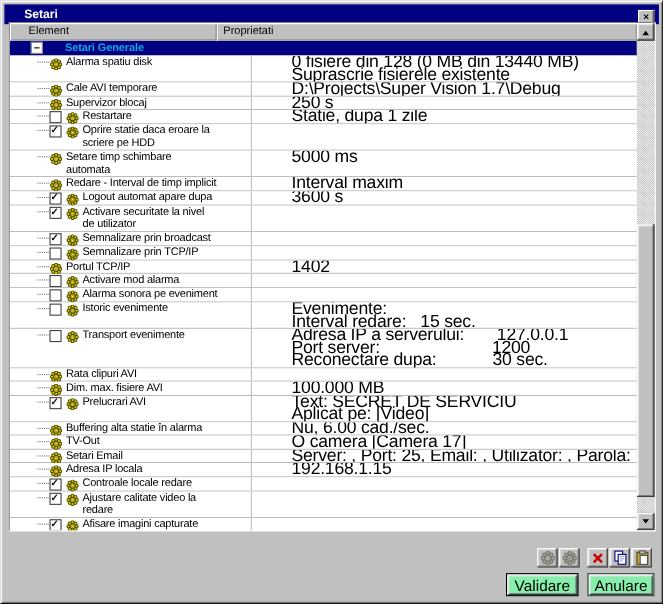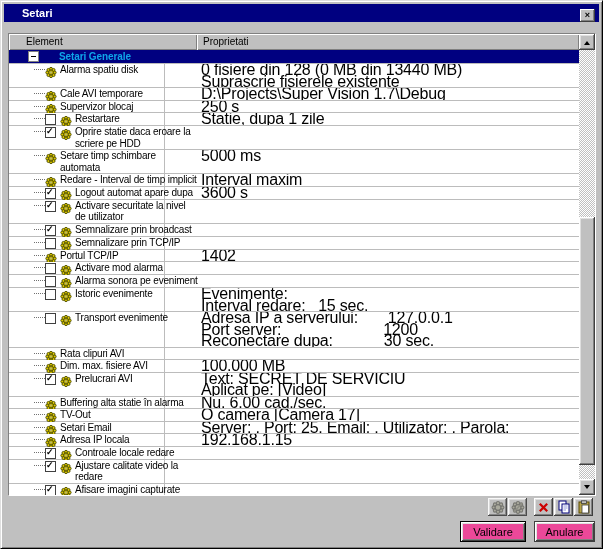--- a/index.html
+++ b/index.html
@@ -10,37 +10,37 @@
     box-shadow:inset 1px 1px 0 #fff, inset -1px -1px 0 #808080;
     overflow:hidden;
   }
   .titlebar{position:absolute;left:3px;top:3px;right:3px;height:18px;background:#000080;
     display:flex;align-items:center;}
   .title{color:#fff;font-weight:bold;font-size:11px;padding-left:18px;letter-spacing:0;}
   .close{position:absolute;right:4px;top:5px;width:15px;height:13px;background:#c0c0c0;
     box-shadow:inset -1px -1px 0 #404040, inset 1px 1px 0 #fff, inset -2px -2px 0 #808080;
     font-size:9px;font-weight:bold;display:flex;align-items:center;justify-content:center;line-height:1;}
   
-  .list{position:absolute;left:7px;top:32px;width:588px;height:463px;background:#fff;
+  .list{position:absolute;left:7px;top:19px;width:588px;height:463px;background:#fff;
     border:1px solid;border-color:#808080 #fff #fff #808080;box-sizing:border-box;padding-left:24px;}
   .header{position:absolute;left:0;top:0;right:16px;height:16px;display:flex;background:#c0c0c0;}
   .hcell{box-sizing:border-box;height:16px;font-size:10px;line-height:15px;background:#c0c0c0;
     box-shadow:inset 1px 1px 0 #fff, inset -1px -1px 0 #808080;padding-left:6px;}
   .hcell.el{width:188px;padding-left:17px;}
   .hcell.pr{flex:1;}
   .rows{position:absolute;left:0;top:16px;right:16px;bottom:0;background:#fff;overflow:hidden;}
   .vline{position:absolute;left:25px;top:13px;bottom:6px;width:0;border-left:1px dotted #707070;}
   .row{display:flex;border-bottom:1px solid #bcbcbc;position:relative;background:#fff;}
   .row-root{display:flex;align-items:center;background:#000080;color:#0ea5e9;height:13px;
     border-bottom:1px solid #bcbcbc;position:relative;}
   .root-label{font-size:10px;font-weight:bold;padding-left:50px;line-height:12px;letter-spacing:-0.1px;}
   .minusbox{position:absolute;left:19px;top:1px;width:9px;height:9px;background:#fff;
     border:1px solid #808080;box-sizing:content-box;}
   .minusbox::after{content:"";position:absolute;left:2px;top:4px;width:5px;height:1px;background:#000;}
-  .cell-el{width:156px;flex:none;box-sizing:border-box;border-right:1px solid #bcbcbc;
+  .cell-el{width:220px;flex:none;box-sizing:border-box;border-right:1px solid #bcbcbc;
     padding:0 2px 0 36px;display:flex;align-items:flex-start;position:relative;}
   .stub{position:absolute;left:25px;top:5px;width:11px;height:0;border-top:1px dotted #707070;}
   .checkbox{width:9px;height:9px;flex:none;background:#fff;border:1px solid #404040;
     margin:1px 4px 0 0;position:relative;}
   .checkbox.checked::after{content:"\2713";position:absolute;left:0px;top:-2px;font-size:9px;
     font-weight:bold;color:#000;}
   .gear{width:12px;height:11px;flex:none;margin:0 3px 0 0;}
   .label{font-size:10px;line-height:11.5px;letter-spacing:-0.2px;white-space:nowrap;}
   .cell-val{flex:1;box-sizing:border-box;padding-left:4px;font-size:16px;line-height:11.5px;
     letter-spacing:-0.2px;white-space:pre;overflow:hidden;margin-left:32px;}
@@ -56,21 +56,21 @@
   .tri-down{width:0;height:0;border:3px solid transparent;border-top:4px solid #000;margin:6px auto 0;}
   .sb-thumb{position:absolute;left:0;width:16px;top:183px;height:248px;background:#c0c0c0;
     box-shadow:inset -1px -1px 0 #404040, inset 1px 1px 0 #fff, inset -2px -2px 0 #808080, inset 2px 2px 0 #dfdfdf;}
   
   .minibar{position:absolute;top:497px;right:9px;display:flex;align-items:center;}
   .mini-btn{width:19px;height:18px;background:#c0c0c0;margin-left:1px;
     box-shadow:inset -1px -1px 0 #404040, inset 1px 1px 0 #fff, inset -2px -2px 0 #808080, inset 2px 2px 0 #dfdfdf;
     display:flex;align-items:center;justify-content:center;}
   .mini-gap{width:6px;}
   
-  .btn{position:absolute;top:520px;height:21px;background:#ec4899;font-size:11px;
+  .btn{position:absolute;top:520px;height:21px;background:#86efac;font-size:14px;
     display:flex;align-items:center;justify-content:center;box-sizing:border-box;
     box-shadow:inset 1px 1px 0 #fff, inset -1px -1px 0 #404040, inset 2px 2px 0 #dfdfdf, inset -2px -2px 0 #808080;}
   .btn-default{left:459px;width:66px;border:1px solid #000;}
   .btn-cancel{left:533px;width:61px;border:1px solid #404040;}
 </style>
 </head>
 <body>
 
 <div class="screen">
 

